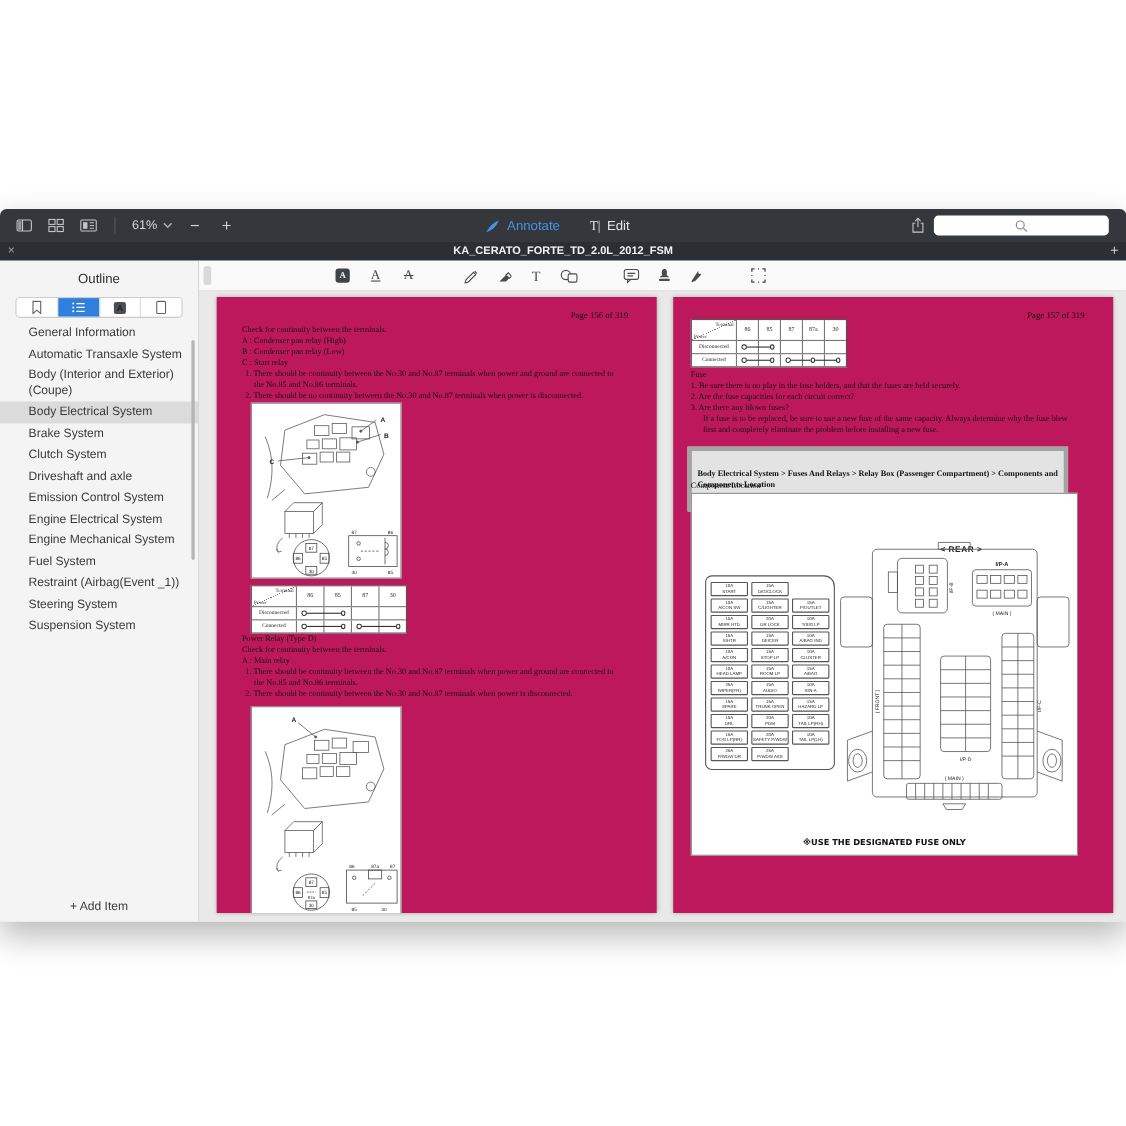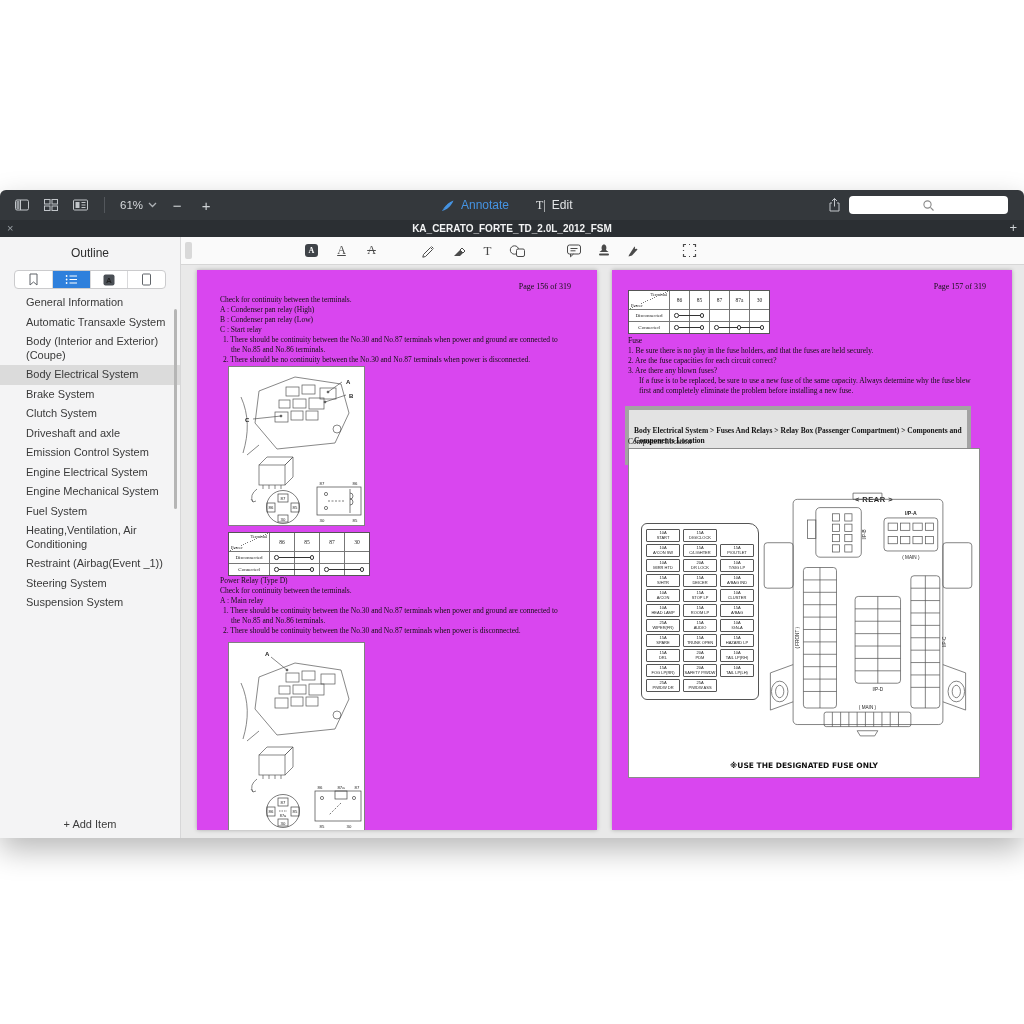--- a/index.html
+++ b/index.html
@@ -48,21 +48,21 @@
   .mini-scroll { position:absolute; left:4px; top:5px; width:7px; height:17px; background:#d9d9d9; border-radius:2px; }
   .ai { display:inline-flex; align-items:center; justify-content:center; width:17px; height:17px; color:#4a4a4a; }
   .gap { width:13px; }
   .hl-box { width:13px; height:13px; background:#3f4348; border-radius:3px; color:#fff; font-size:8px; font-weight:bold;
             display:flex; align-items:center; justify-content:center; font-family:"Liberation Serif", serif; }
   .uA { font-family:"Liberation Serif", serif; font-size:12px; text-decoration:underline; }
   .sA { font-family:"Liberation Serif", serif; font-size:12px; text-decoration:line-through; }
   .tT { font-family:"Liberation Serif", serif; font-size:13px; }
 
   .pages { position:relative; flex:1; background:#e9e9e9; overflow:hidden; }
-  .page { position:absolute; top:5px; width:400px; height:560px; background:#d946ef; box-shadow:0 0 4px rgba(0,0,0,.28); overflow:hidden; }
+  .page { position:absolute; top:5px; width:400px; height:560px; background:#be185d; box-shadow:0 0 4px rgba(0,0,0,.28); overflow:hidden; }
   .pgL { left:16px; } .pgR { left:431px; }
 
   
   .pagenum { position:absolute; top:12px; right:26px; font-family:"Liberation Serif", serif; font-size:8px; color:#111; }
   .ptext { position:absolute; left:23px; right:14px; font-family:"Liberation Serif", serif; font-size:7.5px; line-height:10px; color:#111; }
   .pgL .ptext.p1 { top:25px; } .pgL .ptext.sec2 { top:306px; }
   .pgR .ptext.p1 { top:76px; left:16px; }
   .pl { white-space:nowrap; overflow:hidden; }
   .ind1 { padding-left:3px; } .ind2 { padding-left:11px; }
   .fuse-head { position:absolute; left:16px; top:66px; font-family:"Liberation Serif", serif; font-size:7.5px; color:#111; }
@@ -223,21 +223,20 @@
             <div class="sb-item">Automatic Transaxle System</div>
             <div class="sb-item">Body (Interior and Exterior) (Coupe)</div>
             <div class="sb-item selected">Body Electrical System</div>
             <div class="sb-item">Brake System</div>
             <div class="sb-item">Clutch System</div>
             <div class="sb-item">Driveshaft and axle</div>
             <div class="sb-item">Emission Control System</div>
             <div class="sb-item">Engine Electrical System</div>
             <div class="sb-item">Engine Mechanical System</div>
             <div class="sb-item">Fuel System</div>
-            <div class="sb-item">Heating,Ventilation, Air Conditioning</div>
             <div class="sb-item">Restraint (Airbag(Event _1))</div>
             <div class="sb-item">Steering System</div>
             <div class="sb-item">Suspension System</div>
           </div>
         <div class="sb-scroll"></div>
         <div class="sb-add">+ Add Item</div>
       </aside>
 
       <div class="doc">
 

